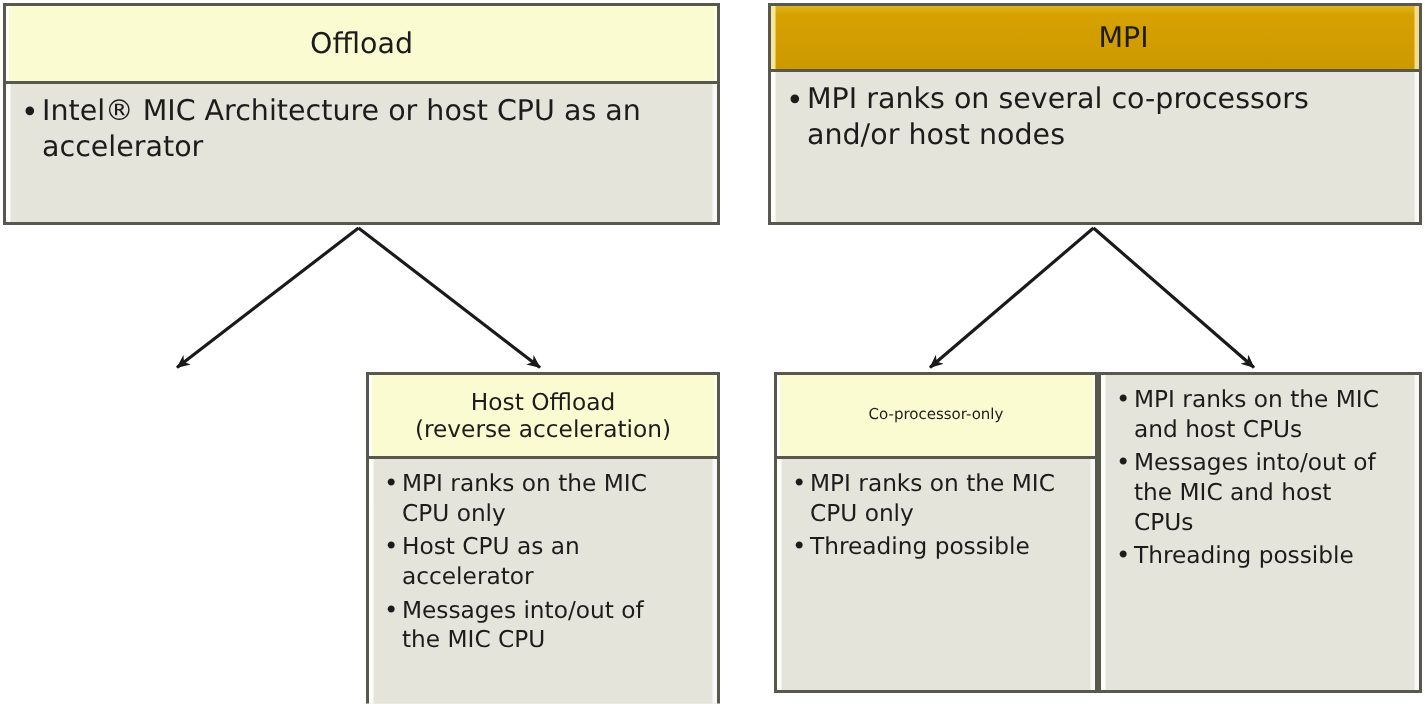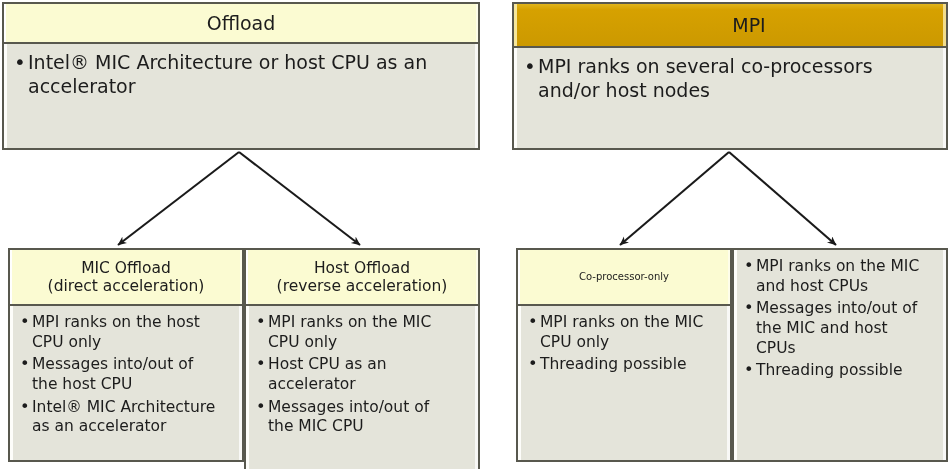--- a/index.html
+++ b/index.html
@@ -89,21 +89,21 @@
 
   
   #box-offload   { left: 2px;   top: 2px;   width: 478px; height: 148px; }
   #box-mpi       { left: 512px; top: 2px;   width: 436px; height: 148px; }
 
   #box-mic-offload  { left: 8px;   top: 248px; width: 236px; height: 214px; }
   #box-host-offload { left: 244px; top: 248px; width: 236px; height: 253px; }
   #box-coproc       { left: 516px; top: 248px; width: 216px; height: 214px; }
   #box-symmetric    { left: 732px; top: 248px; width: 216px; height: 214px; }
 
-  #box-offload  .box-header { height: 40px; }
+  #box-offload  .box-header { height: 52px; }
   #box-mpi      .box-header { height: 44px; }
   .bot .box-header { height: 56px; }
 
   
   #arrows {
     position: absolute;
     left: 0; top: 0;
     width: 950px; height: 469px;
     pointer-events: none;
   }
@@ -142,33 +142,20 @@
     <div class="box-header gold">
       <span class="hdr-line1">MPI</span>
     </div>
     <div class="box-body">
       <ul class="bullets">
         <li>MPI ranks on several co-processors and/or host nodes</li>
       </ul>
     </div>
   </div>
 
-  <div class="box bot" id="box-mic-offload">
-    <div class="box-header">
-      <span class="hdr-sm1">MIC Offload</span>
-      <span class="hdr-sm2">(direct acceleration)</span>
-    </div>
-    <div class="box-body">
-      <ul class="bullets">
-        <li>MPI ranks on the host CPU only</li>
-        <li>Messages into/out of the host CPU</li>
-        <li>Intel® MIC Architecture as an accelerator</li>
-      </ul>
-    </div>
-  </div>
 
   <div class="box bot" id="box-host-offload">
     <div class="box-header">
       <span class="hdr-sm1">Host Offload</span>
       <span class="hdr-sm2">(reverse acceleration)</span>
     </div>
     <div class="box-body">
       <ul class="bullets">
         <li>MPI ranks on the MIC CPU only</li>
         <li>Host CPU as an accelerator</li>

